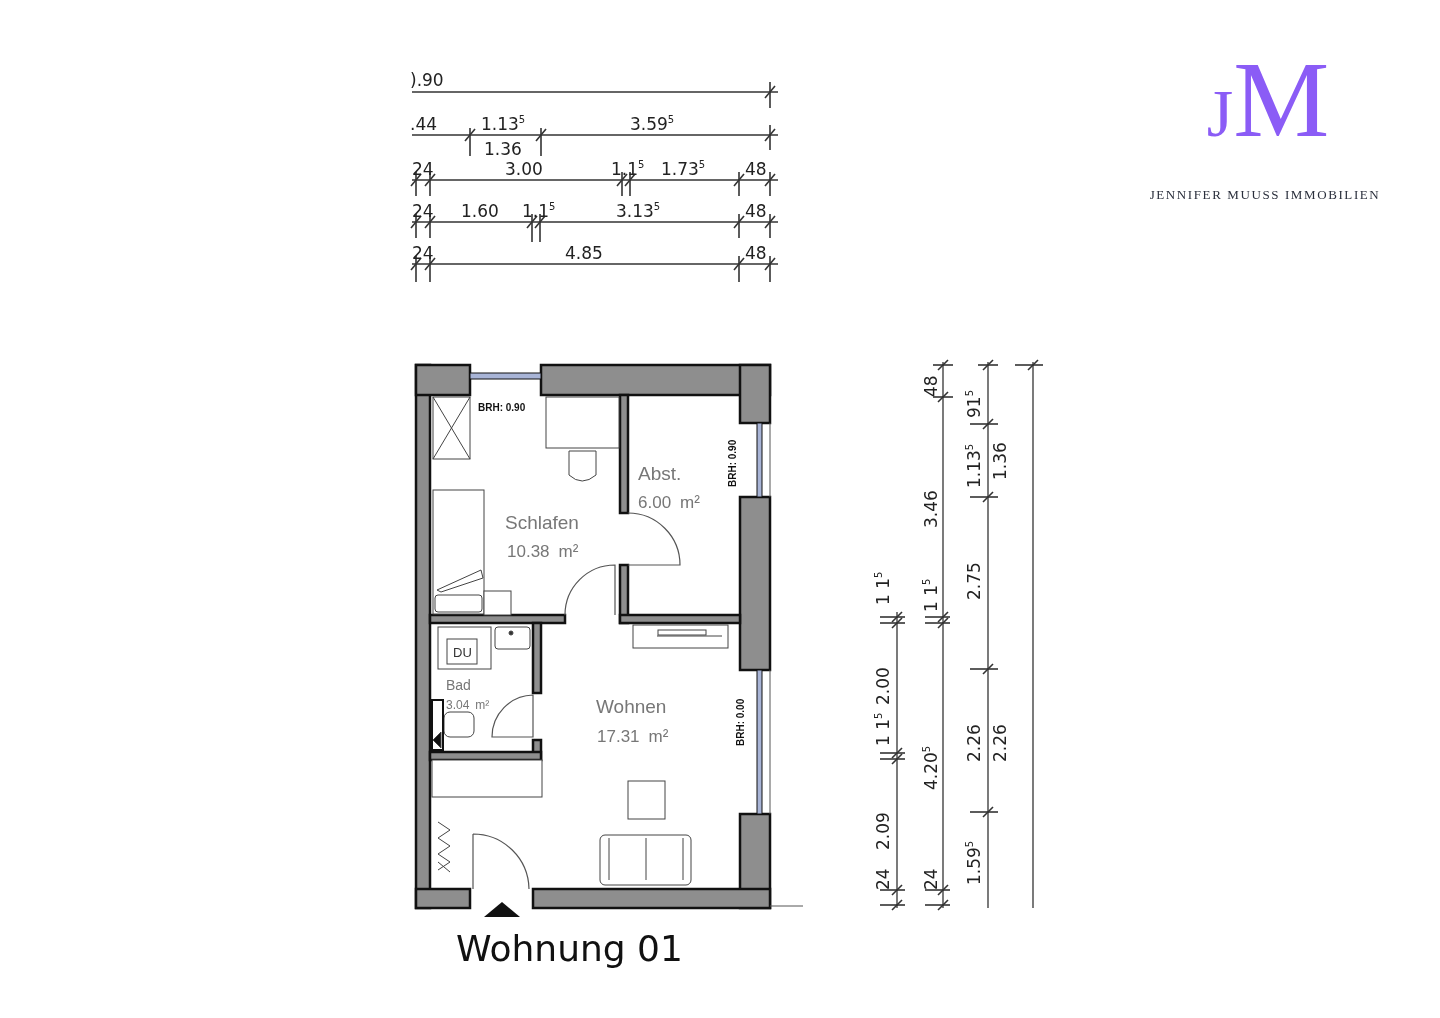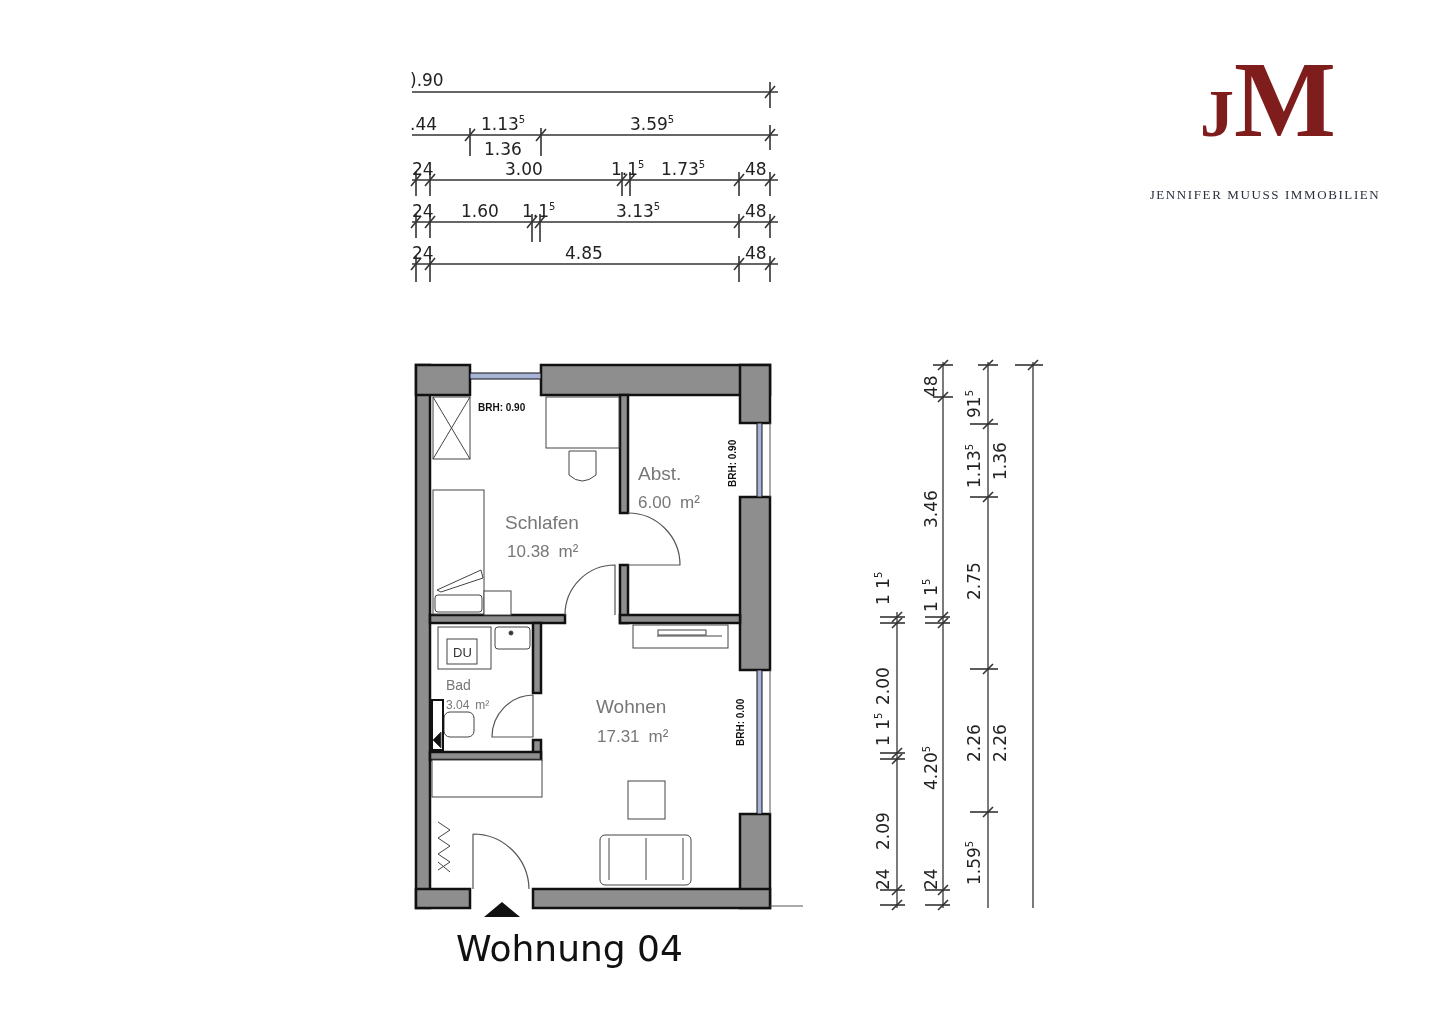--- a/index.html
+++ b/index.html
@@ -3,21 +3,21 @@
 <meta charset="utf-8">
 <style>
   html, body { margin:0; padding:0; background:#ffffff; }
   body { width:1440px; height:1018px; position:relative; overflow:hidden; font-family:"Liberation Sans", sans-serif; }
   #plan { position:absolute; left:0; top:0; width:1440px; height:1018px; }
   .dimtxt { font-family:"DejaVu Sans", sans-serif; font-size:17px; fill:#222; }
   .sup { font-size:10px; }
   .room { font-family:"Liberation Sans", sans-serif; fill:#777; }
   .brh { font-family:"Liberation Sans", sans-serif; font-weight:bold; font-size:10px; fill:#111; }
   .logo { position:absolute; left:1120px; top:50px; width:290px; text-align:center; }
-  .logo-mark { font-family:"Liberation Serif", "DejaVu Serif", serif; color:#7f1d1d; font-size:108px; line-height:100px; letter-spacing:-6px;font-weight:bold; }
+  .logo-mark { font-family:"Liberation Serif", "DejaVu Serif", serif; color:#8b5cf6; font-size:108px; line-height:100px; letter-spacing:-6px; }
   .logo-mark .j { font-size:68px; vertical-align:baseline; letter-spacing:0; }
   .logo-sub { font-family:"Liberation Serif", "DejaVu Serif", serif; color:#2a2f3c; font-size:13px; letter-spacing:1.6px; margin-top:24px; }
   .unit-title { position:absolute; left:456px; top:928px; font-family:"DejaVu Sans", sans-serif; font-size:36px; color:#111; }
 </style>
 </head>
 <body>
 
 <svg id="plan" viewBox="0 0 1440 1018" xmlns="http://www.w3.org/2000/svg">
 
   <g stroke="#333" stroke-width="1.3" fill="none">
@@ -275,13 +275,13 @@
   <path d="M484 917 L502 902 L520 917 Z" fill="#111"></path>
 
   <line x1="770" y1="906" x2="803" y2="906" stroke="#555" stroke-width="1"></line>
 </svg>
 
 <div class="logo">
   <div class="logo-mark"><span class="j">J</span><span>M</span></div>
   <div class="logo-sub">JENNIFER MUUSS IMMOBILIEN</div>
 </div>
 
-<div class="unit-title">Wohnung 04</div>
+<div class="unit-title">Wohnung 01</div>
 
 </body></html>

